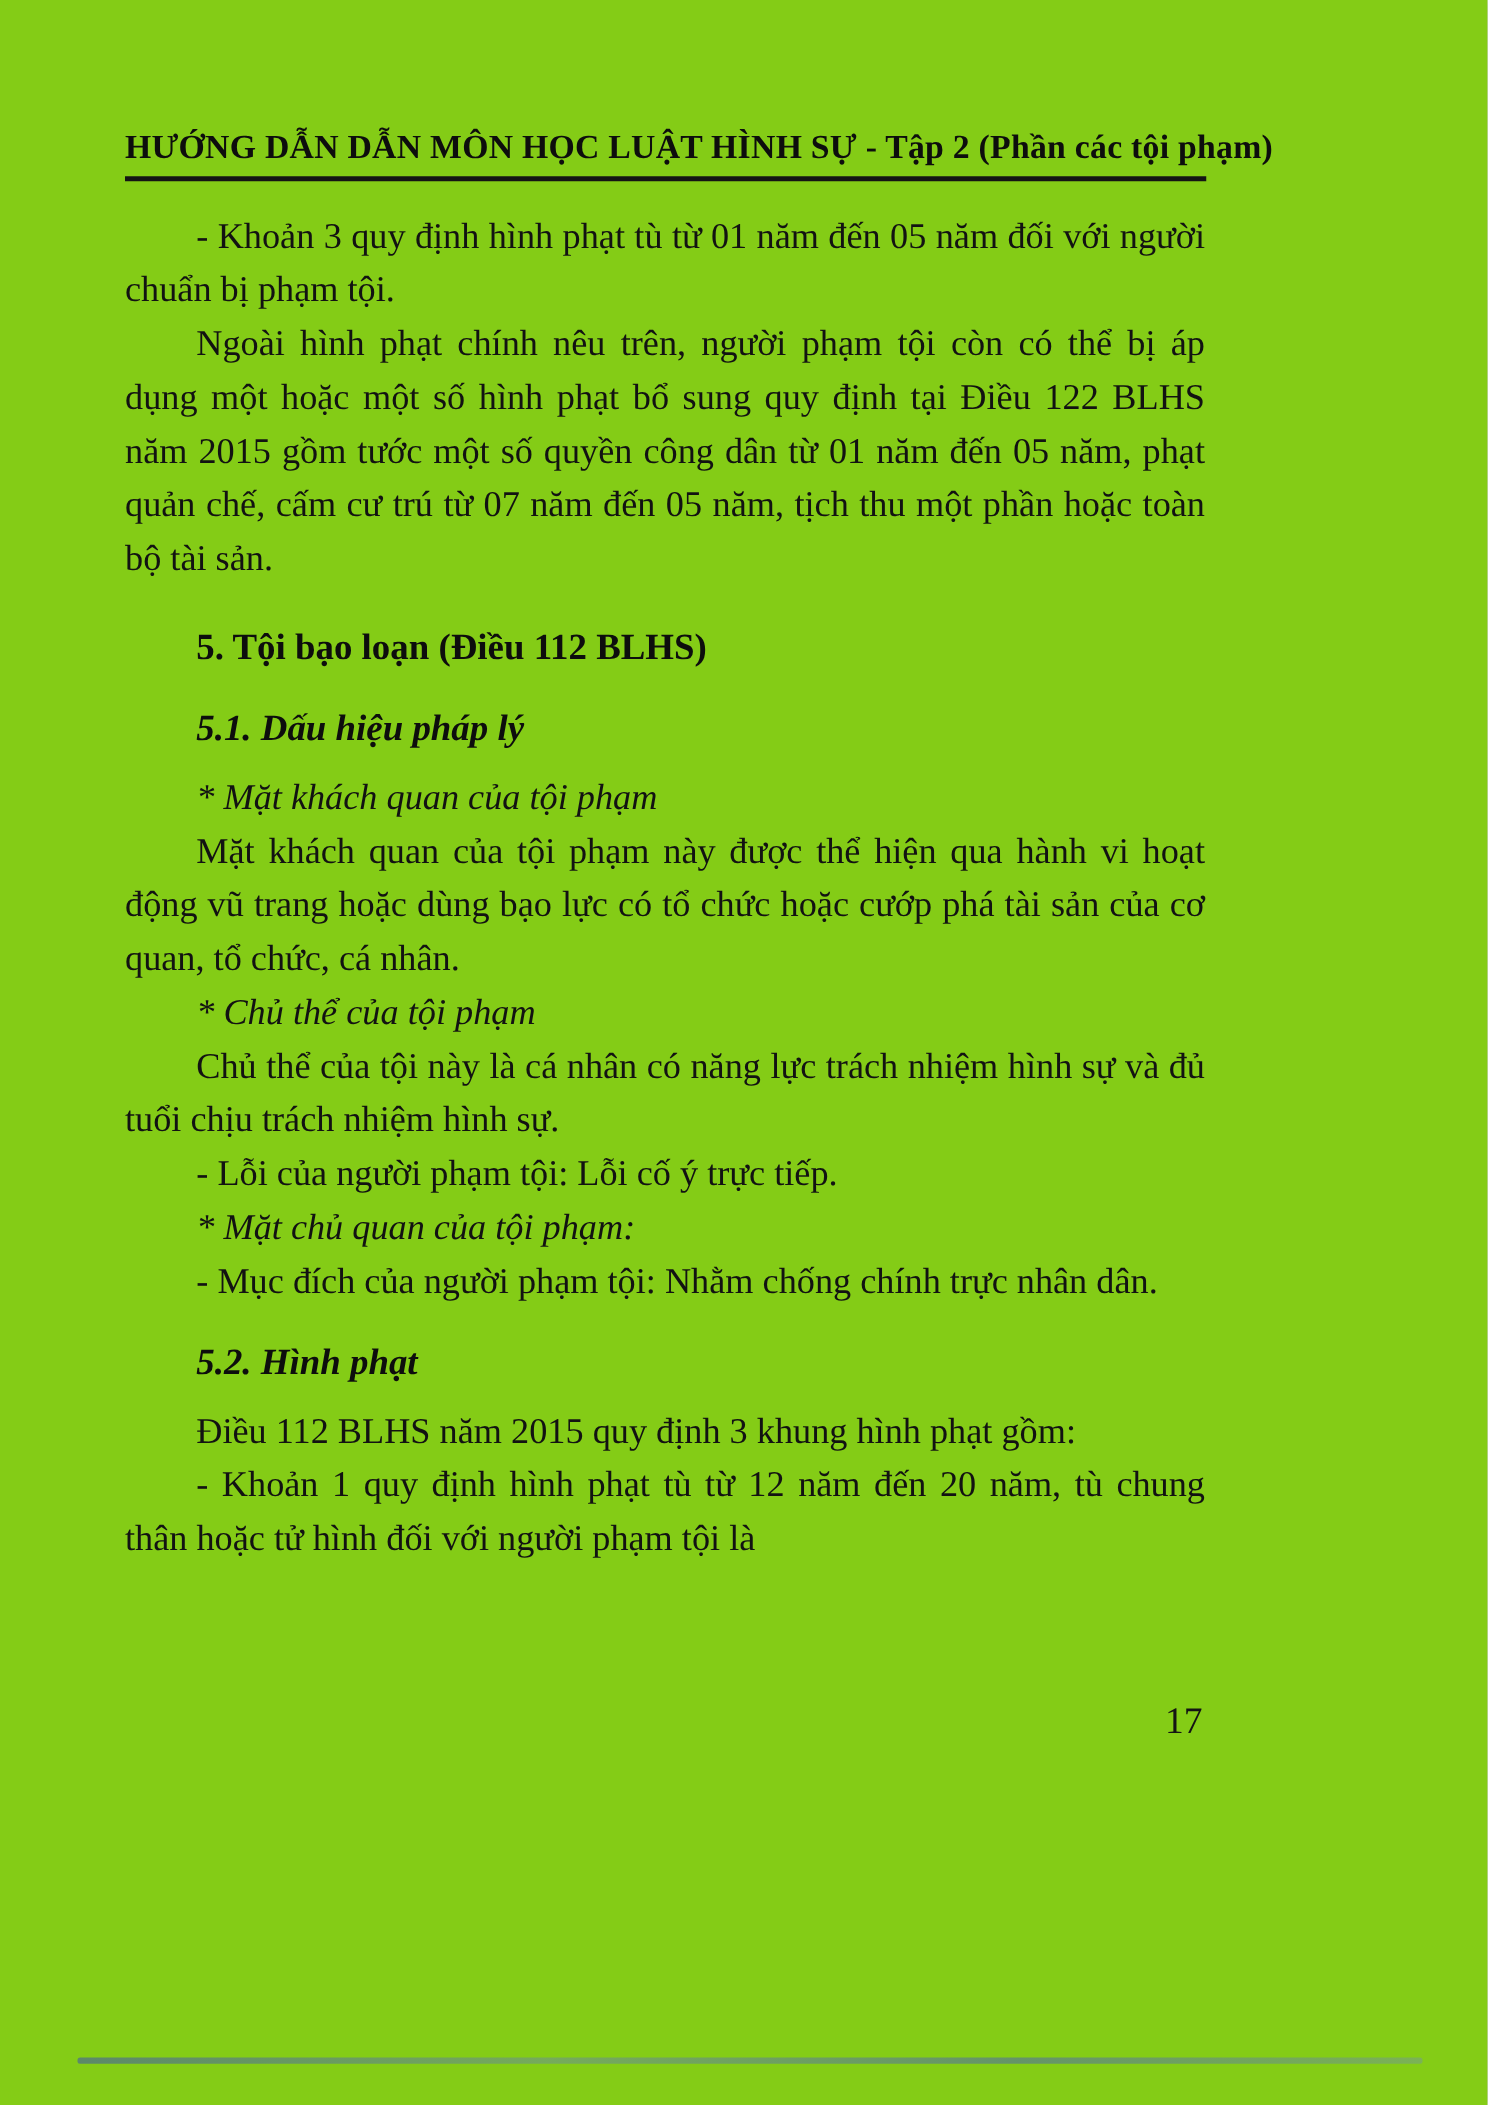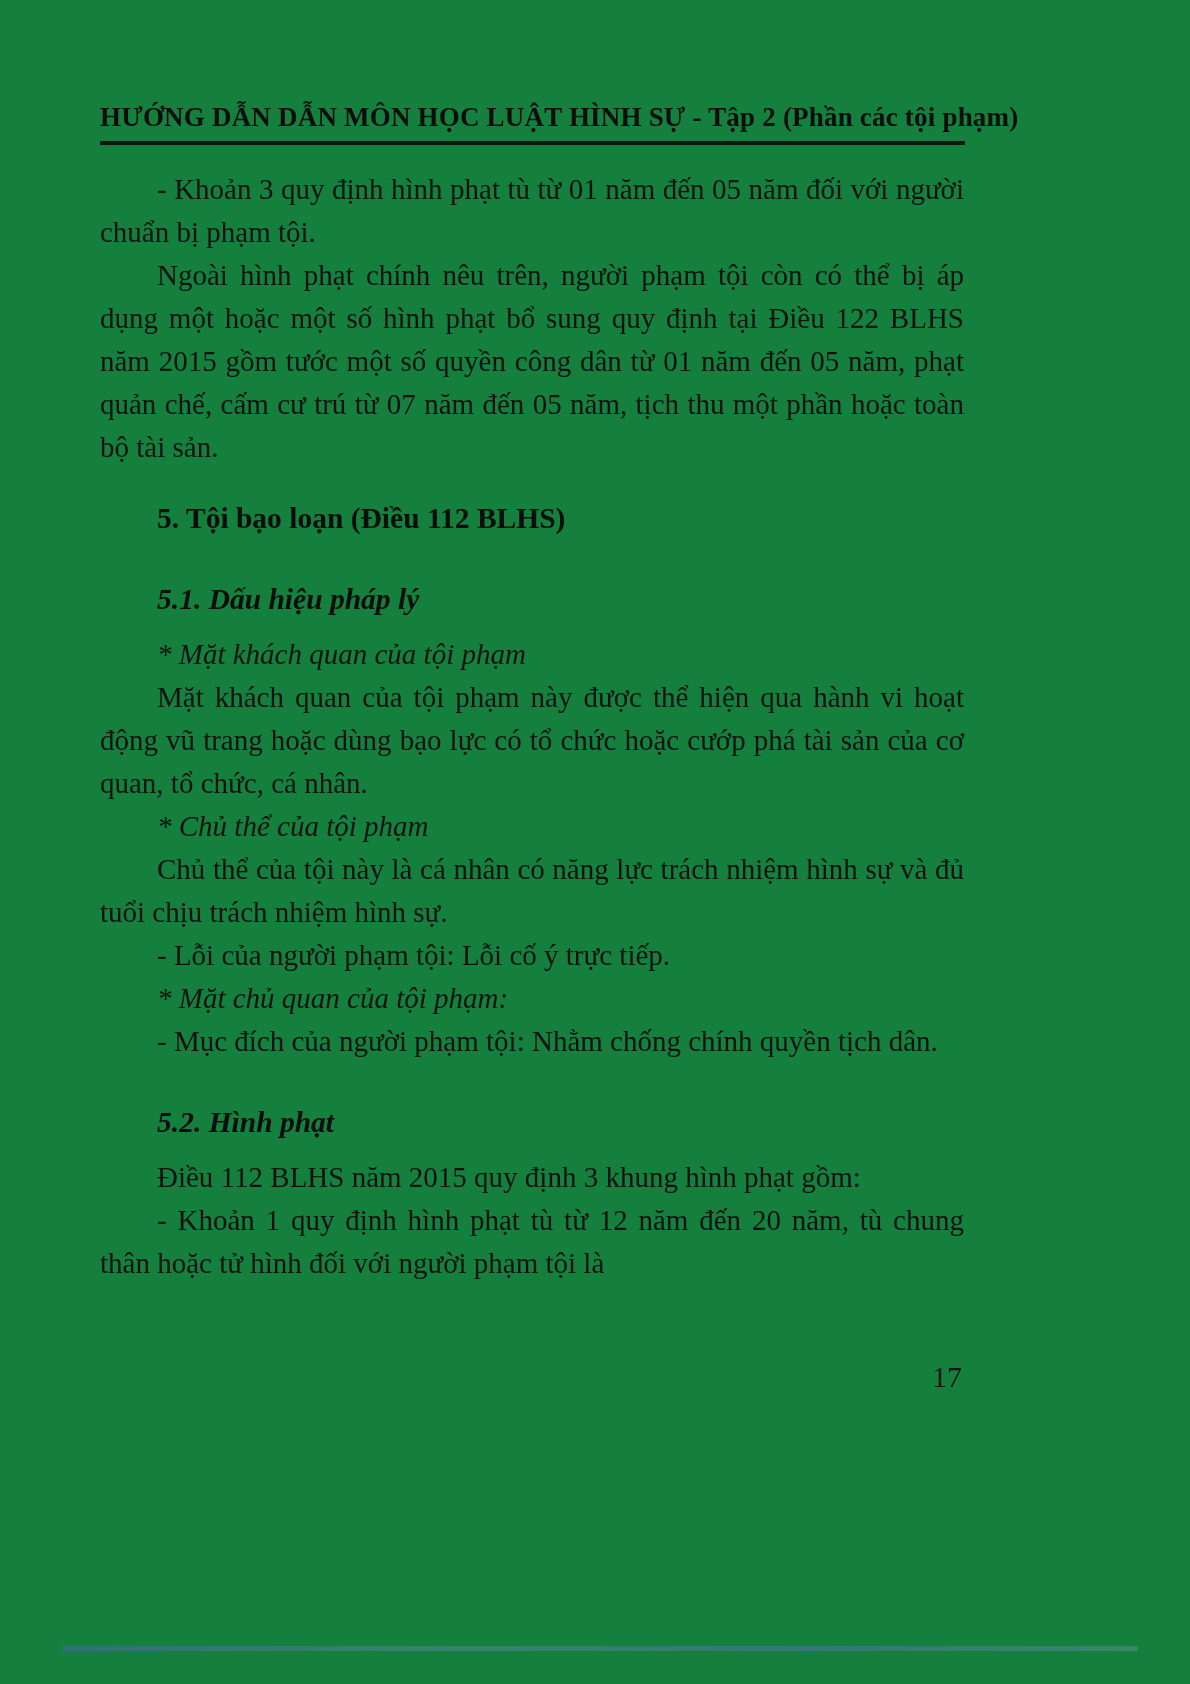--- a/index.html
+++ b/index.html
@@ -6,21 +6,21 @@
   html, body {
     margin: 0;
     padding: 0;
     background: #e8e8e6;
   }
   .page {
     position: relative;
     width: 1190px;
     height: 1684px;
     margin: 0 auto;
-    background: #15803d;
+    background: #84cc16;
     color: #111;
     font-family: "Liberation Serif", "DejaVu Serif", serif;
     overflow: hidden;
     box-shadow: 0 0 6px rgba(0,0,0,.25);
   }
   .page-header {
     position: absolute;
     top: 102px;
     left: 100px;
     width: 865px;
@@ -56,21 +56,21 @@
   }
   .heading {
     margin: 28px 0 12px 0;
     font-size: 29.5px;
     line-height: 43px;
     font-weight: bold;
     text-indent: 57px;
     color: #0d0d0d;
   }
   .subheading {
-    margin: 38px 0 12px 0;
+    margin: 22px 0 12px 0;
     font-size: 29.5px;
     line-height: 43px;
     font-weight: bold;
     font-style: italic;
     text-indent: 57px;
     color: #0d0d0d;
   }
   .page-number {
     position: absolute;
     top: 1360px;
@@ -111,21 +111,21 @@
     <h3 class="subheading">5.1. Dấu hiệu pháp lý</h3>
 
     <p class="para star">* Mặt khách quan của tội phạm</p>
     <p class="para">Mặt khách quan của tội phạm này được thể hiện qua hành vi hoạt động vũ trang hoặc dùng bạo lực có tổ chức hoặc cướp phá tài sản của cơ quan, tổ chức, cá nhân.</p>
 
     <p class="para star">* Chủ thể của tội phạm</p>
     <p class="para">Chủ thể của tội này là cá nhân có năng lực trách nhiệm hình sự và đủ tuổi chịu trách nhiệm hình sự.</p>
 
     <p class="para">- Lỗi của người phạm tội: Lỗi cố ý trực tiếp.</p>
     <p class="para star">* Mặt chủ quan của tội phạm:</p>
-    <p class="para">- Mục đích của người phạm tội: Nhằm chống chính quyền tịch dân.</p>
+    <p class="para">- Mục đích của người phạm tội: Nhằm chống chính trực nhân dân.</p>
 
     <h3 class="subheading">5.2. Hình phạt</h3>
 
     <p class="para">Điều 112 BLHS năm 2015 quy định 3 khung hình phạt gồm:</p>
     <p class="para">- Khoản 1 quy định hình phạt tù từ 12 năm đến 20 năm, tù chung thân hoặc tử hình đối với người phạm tội là</p>
   </main>
 
   <div class="page-number">17</div>
 
   <div class="scan-line"></div>

